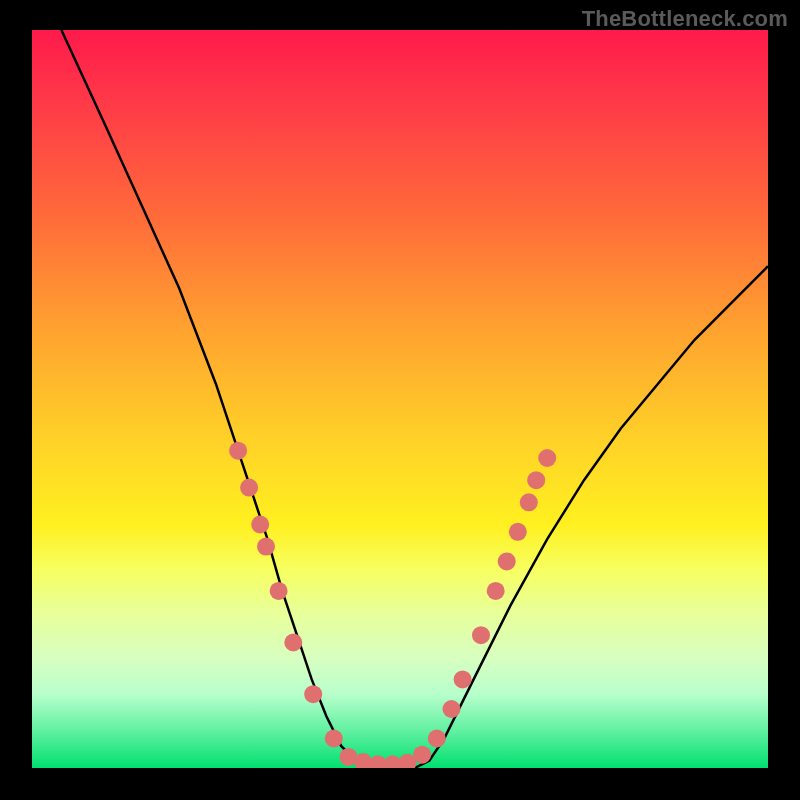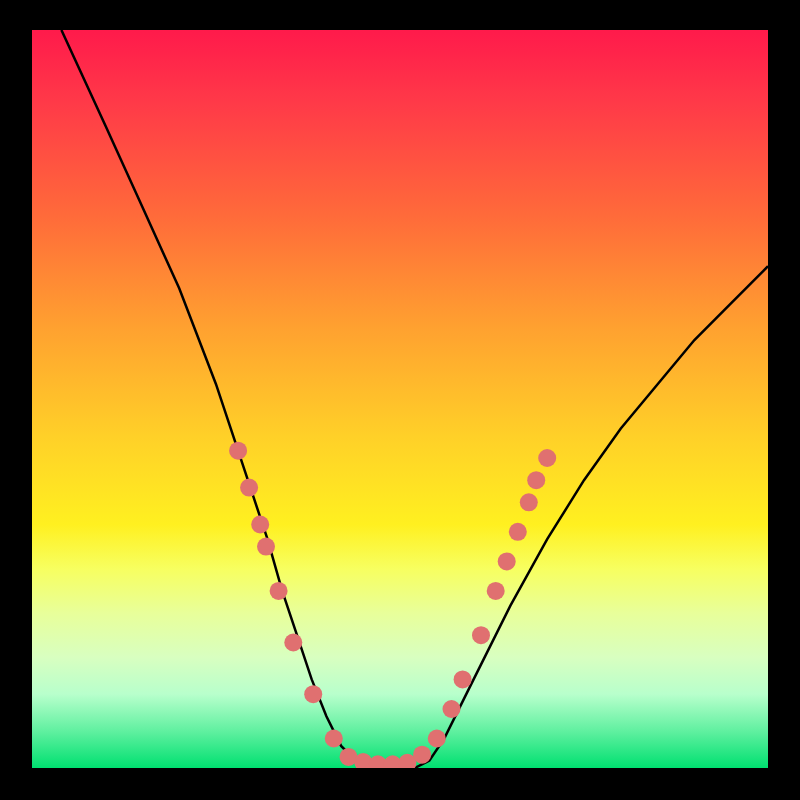--- a/index.html
+++ b/index.html
@@ -94,13 +94,14 @@
           <circle cx="449.0" cy="605.2" r="9" class="dot"></circle>
           <circle cx="463.7" cy="560.9" r="9" class="dot"></circle>
           <circle cx="474.7" cy="531.4" r="9" class="dot"></circle>
           <circle cx="485.8" cy="501.8" r="9" class="dot"></circle>
           <circle cx="496.8" cy="472.3" r="9" class="dot"></circle>
           <circle cx="504.2" cy="450.2" r="9" class="dot"></circle>
           <circle cx="515.2" cy="428.0" r="9" class="dot"></circle>
         </g>
     </svg>
   </div>
+  <div class="watermark">TheBottleneck.com</div>
 </div>
 
 </body></html>

